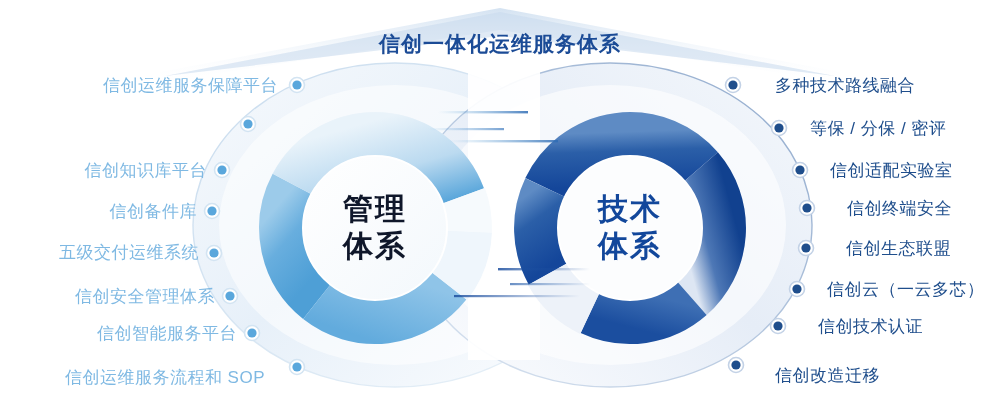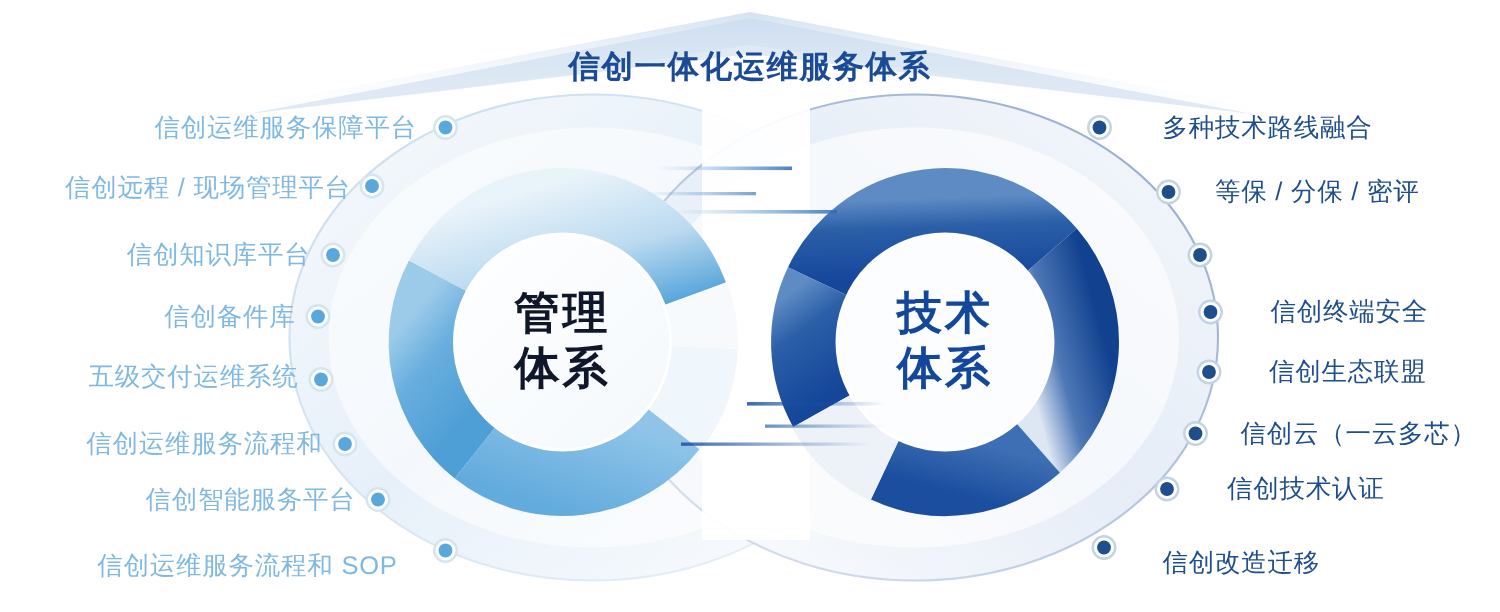--- a/index.html
+++ b/index.html
@@ -256,30 +256,30 @@
       <g>
           <circle cx="736" cy="365" r="7.5" fill="#FFFFFF" stroke="#C3D2E6" stroke-width="1.6"></circle>
           <circle cx="736" cy="365" r="4.6" fill="#1F4E8C"></circle>
         </g>
     </g>
   </svg>
 
   <div class="banner-title">信创一体化运维服务体系</div>
 
   <div class="lbl lbl-left" style="right:722px;top:85px;">信创运维服务保障平台</div>
-  <div class="lbl lbl-left" style="right:766px;top:125px;">信创远程 / 现场管理平台</div>
   <div class="lbl lbl-left" style="right:793px;top:170px;">信创知识库平台</div>
   <div class="lbl lbl-left" style="right:803px;top:211px;">信创备件库</div>
   <div class="lbl lbl-left" style="right:801px;top:253px;font-family:Liberation Mono, monospace;">五级交付运维系统</div>
-  <div class="lbl lbl-left" style="right:785px;top:296px;">信创运维服务流程和</div>
+  <div class="lbl lbl-left" style="right:785px;top:296px;">信创安全管理体系</div>
   <div class="lbl lbl-left" style="right:763px;top:333px;">信创智能服务平台</div>
   <div class="lbl lbl-left" style="right:735px;top:377px;">信创运维服务流程和 SOP</div>
 
   <div class="lbl lbl-right" style="left:775px;top:85px;">多种技术路线融合</div>
   <div class="lbl lbl-right" style="left:810px;top:128px;">等保 / 分保 / 密评</div>
+  <div class="lbl lbl-right" style="left:830px;top:170px;">信创适配实验室</div>
   <div class="lbl lbl-right" style="left:847px;top:208px;">信创终端安全</div>
   <div class="lbl lbl-right" style="left:846px;top:248px;">信创生态联盟</div>
   <div class="lbl lbl-right" style="left:827px;top:289px;">信创云（一云多芯）</div>
   <div class="lbl lbl-right" style="left:818px;top:326px;">信创技术认证</div>
   <div class="lbl lbl-right" style="left:775px;top:375px;">信创改造迁移</div>
 
   <div class="ring-title left" style="left:375px;top:228px;">
     <div>管理</div>
     <div>体系</div>
   </div>

